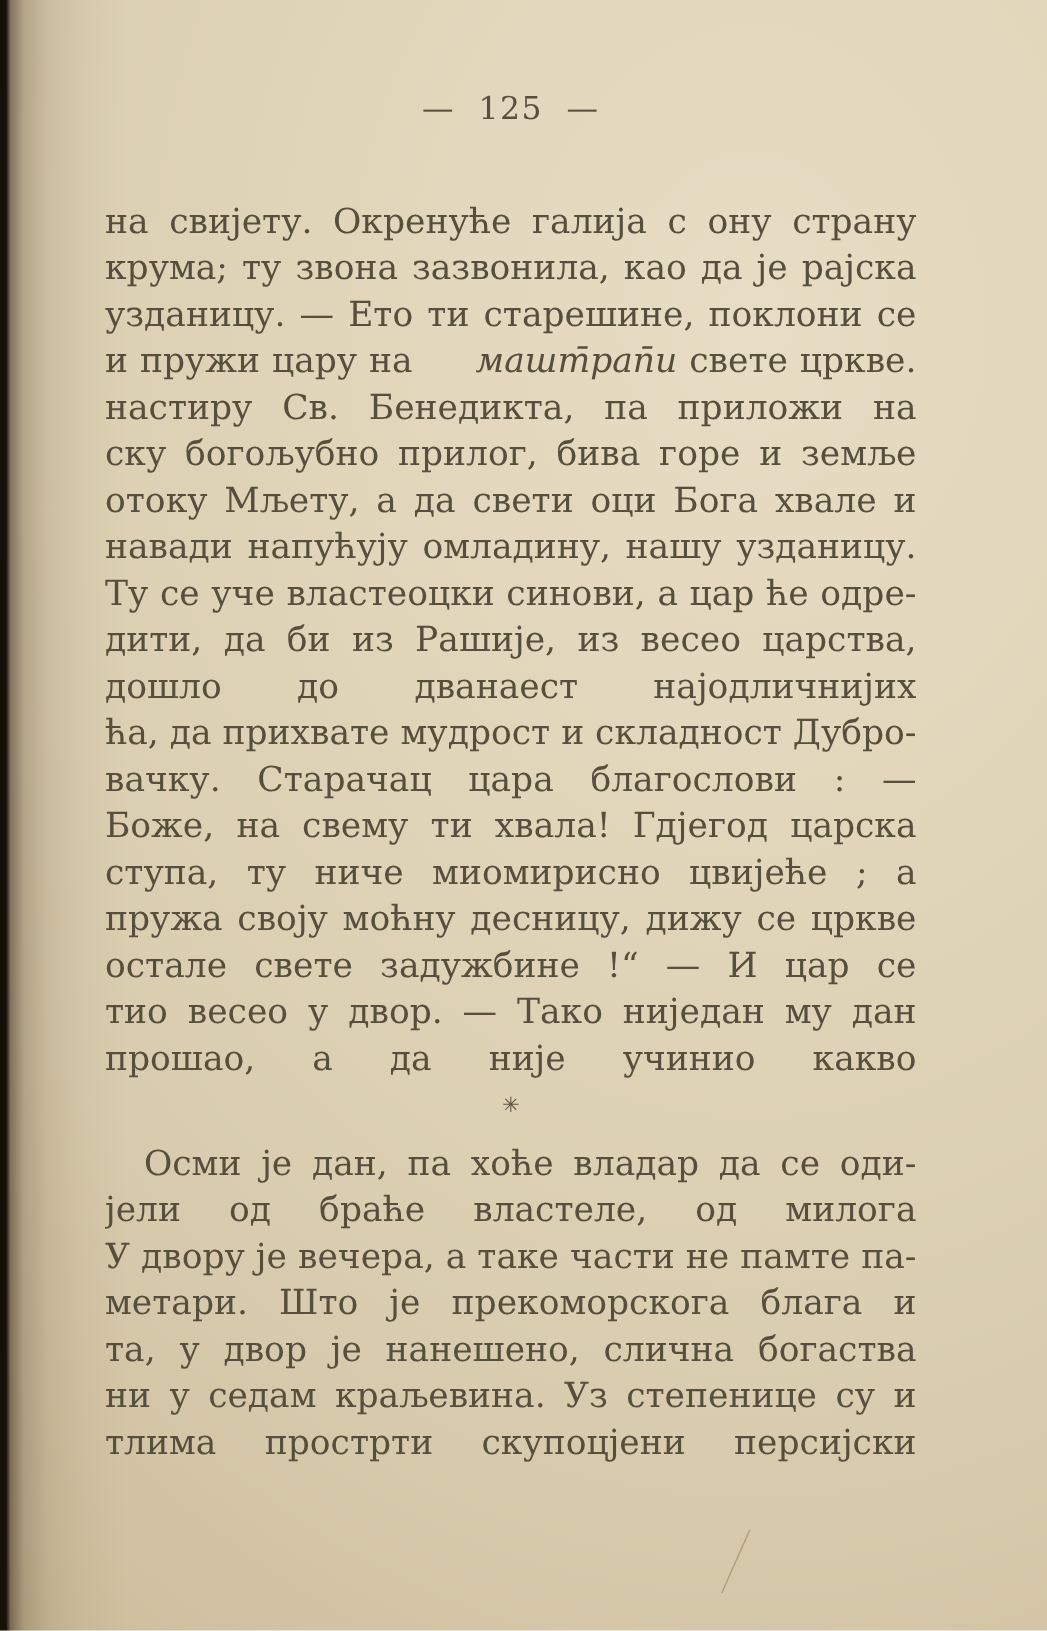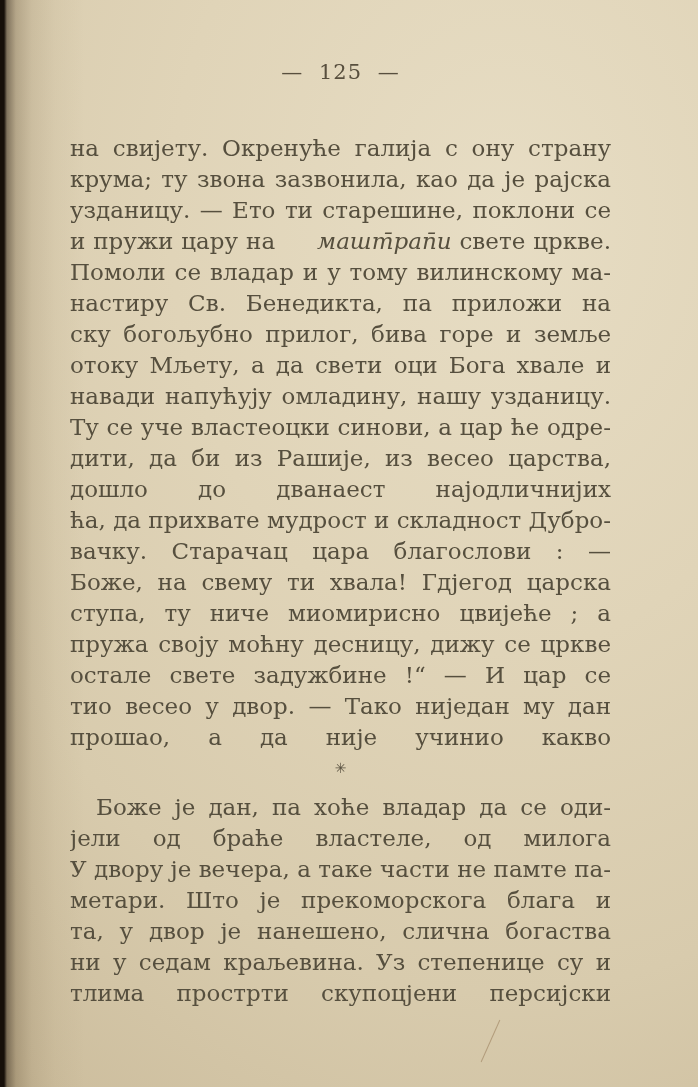--- a/index.html
+++ b/index.html
@@ -88,42 +88,41 @@
 
   <div class="pagenum">— 125 —</div>
 
   <div class="textblock">
 
     <div>
       <div class="line">на свијету. Окренуће галија с ону страну Ло-</div>
       <div class="line">крума; ту звона зазвонила, као да је рајска</div>
       <div class="line">узданицу. — Ето ти старешине, поклони се</div>
       <div class="line"><span>и пружи цару на </span><span class="it">машт̄рап̄и</span><span> свете цркве.</span></div>
-      <div class="line">Помоли се владар и у тому вилинскому ма-</div>
       <div class="line">настиру Св. Бенедикта, па приложи на пола-</div>
       <div class="line">ску богољубно прилог, бива горе и земље на</div>
       <div class="line">отоку Мљету, а да свети оци Бога хвале и по-</div>
       <div class="line">навади напућују омладину, нашу узданицу.</div>
       <div class="line">Ту се уче властеоцки синови, а цар ће одре-</div>
       <div class="line">дити, да би из Рашије, из весео царства,</div>
       <div class="line">дошло до дванаест најодличнијих властеличи-</div>
       <div class="line">ћа, да прихвате мудрост и складност Дубро-</div>
       <div class="line">вачку. Старачац цара благослови : — „Мили</div>
       <div class="line">Боже, на свему ти хвала! Гдјегод царска нога</div>
       <div class="line">ступа, ту ниче миомирисно цвијеће ; а гдјегод</div>
       <div class="line">пружа своју моћну десницу, дижу се цркве и</div>
       <div class="line">остале свете задужбине !“ — И цар се повра-</div>
       <div class="line">тио весео у двор. — Тако ниједан му дан није</div>
       <div class="line">прошао, а да није учинио какво доброчинство.</div>
     </div>
 
     <div class="sep">✳</div>
 
     <div>
-      <div class="line indent">Боже је дан, па хоће владар да се оди-</div>
+      <div class="line indent">Осми је дан, па хоће владар да се оди-</div>
       <div class="line">јели од браће властеле, од милога Дубровника.</div>
       <div class="line">У двору је вечера, а таке части не памте па-</div>
       <div class="line">метари. Што је прекоморскога блага и наки-</div>
       <div class="line">та, у двор је нанешено, слична богаства нема</div>
       <div class="line">ни у седам краљевина. Уз степенице су и по</div>
       <div class="line">тлима прострти скупоцјени персијски сагови,</div>
     </div>
 
   </div>
 

